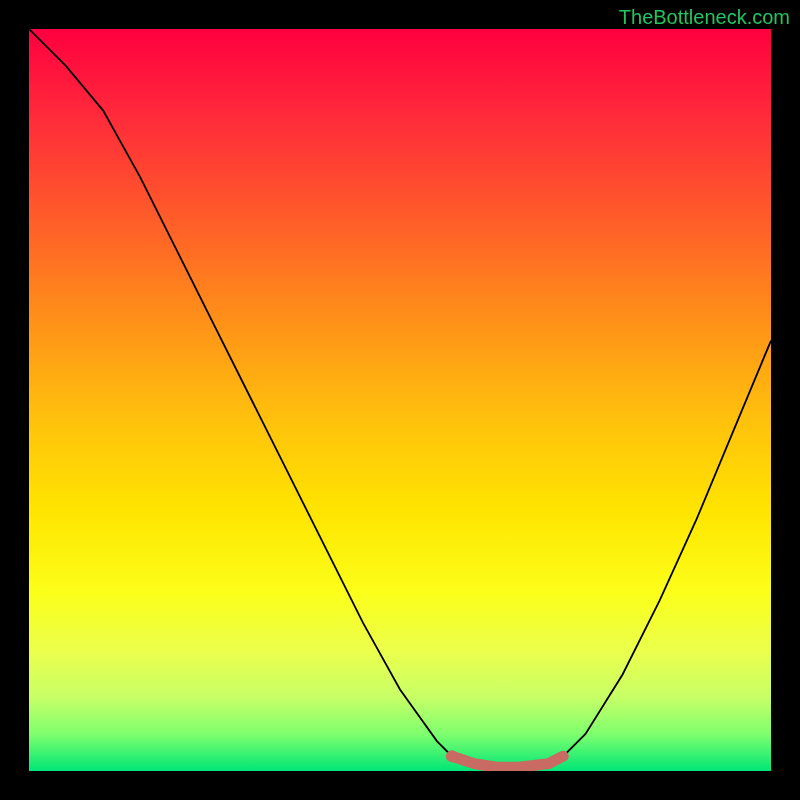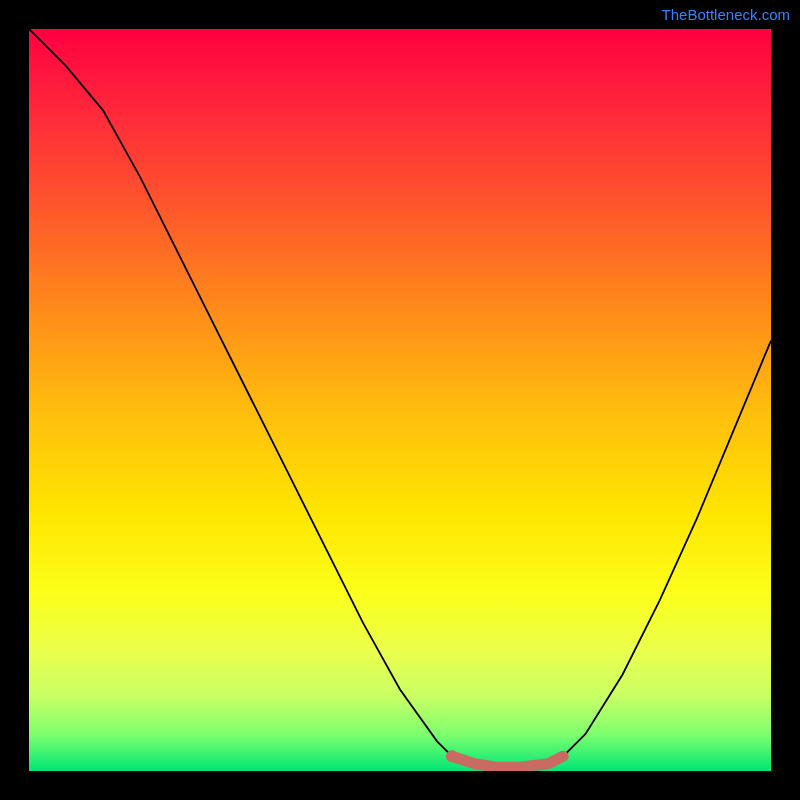--- a/index.html
+++ b/index.html
@@ -7,22 +7,22 @@
     width: 800px;
     height: 800px;
     background: #000;
     position: relative;
     font-family: Arial, sans-serif;
   }
   .watermark {
     position: absolute;
     top: 6px;
     right: 10px;
-    color: #3b82f6;
-    font-size: 15px;
+    color: #22c55e;
+    font-size: 20px;
     font-weight: 500;
     z-index: 10;
   }
   .plot-area {
     position: absolute;
     left: 29px;
     top: 29px;
     width: 742px;
     height: 742px;
     background: linear-gradient(to bottom,

